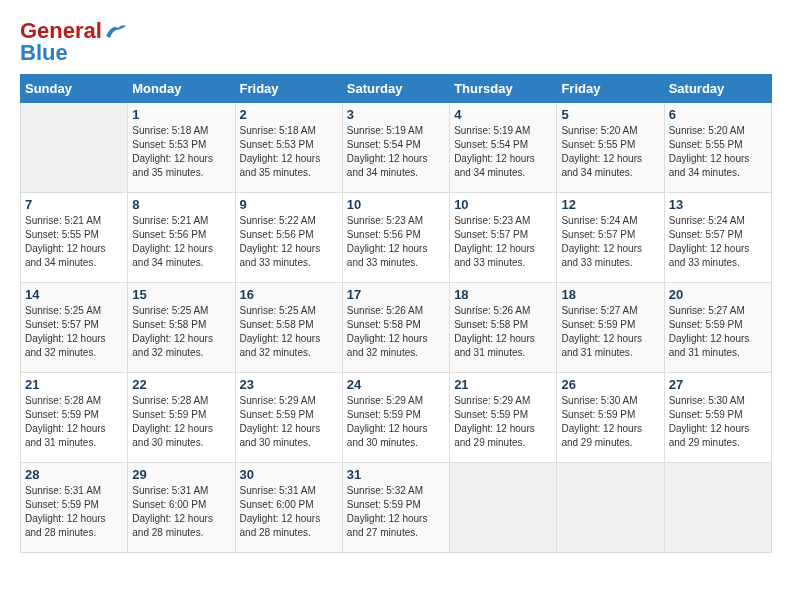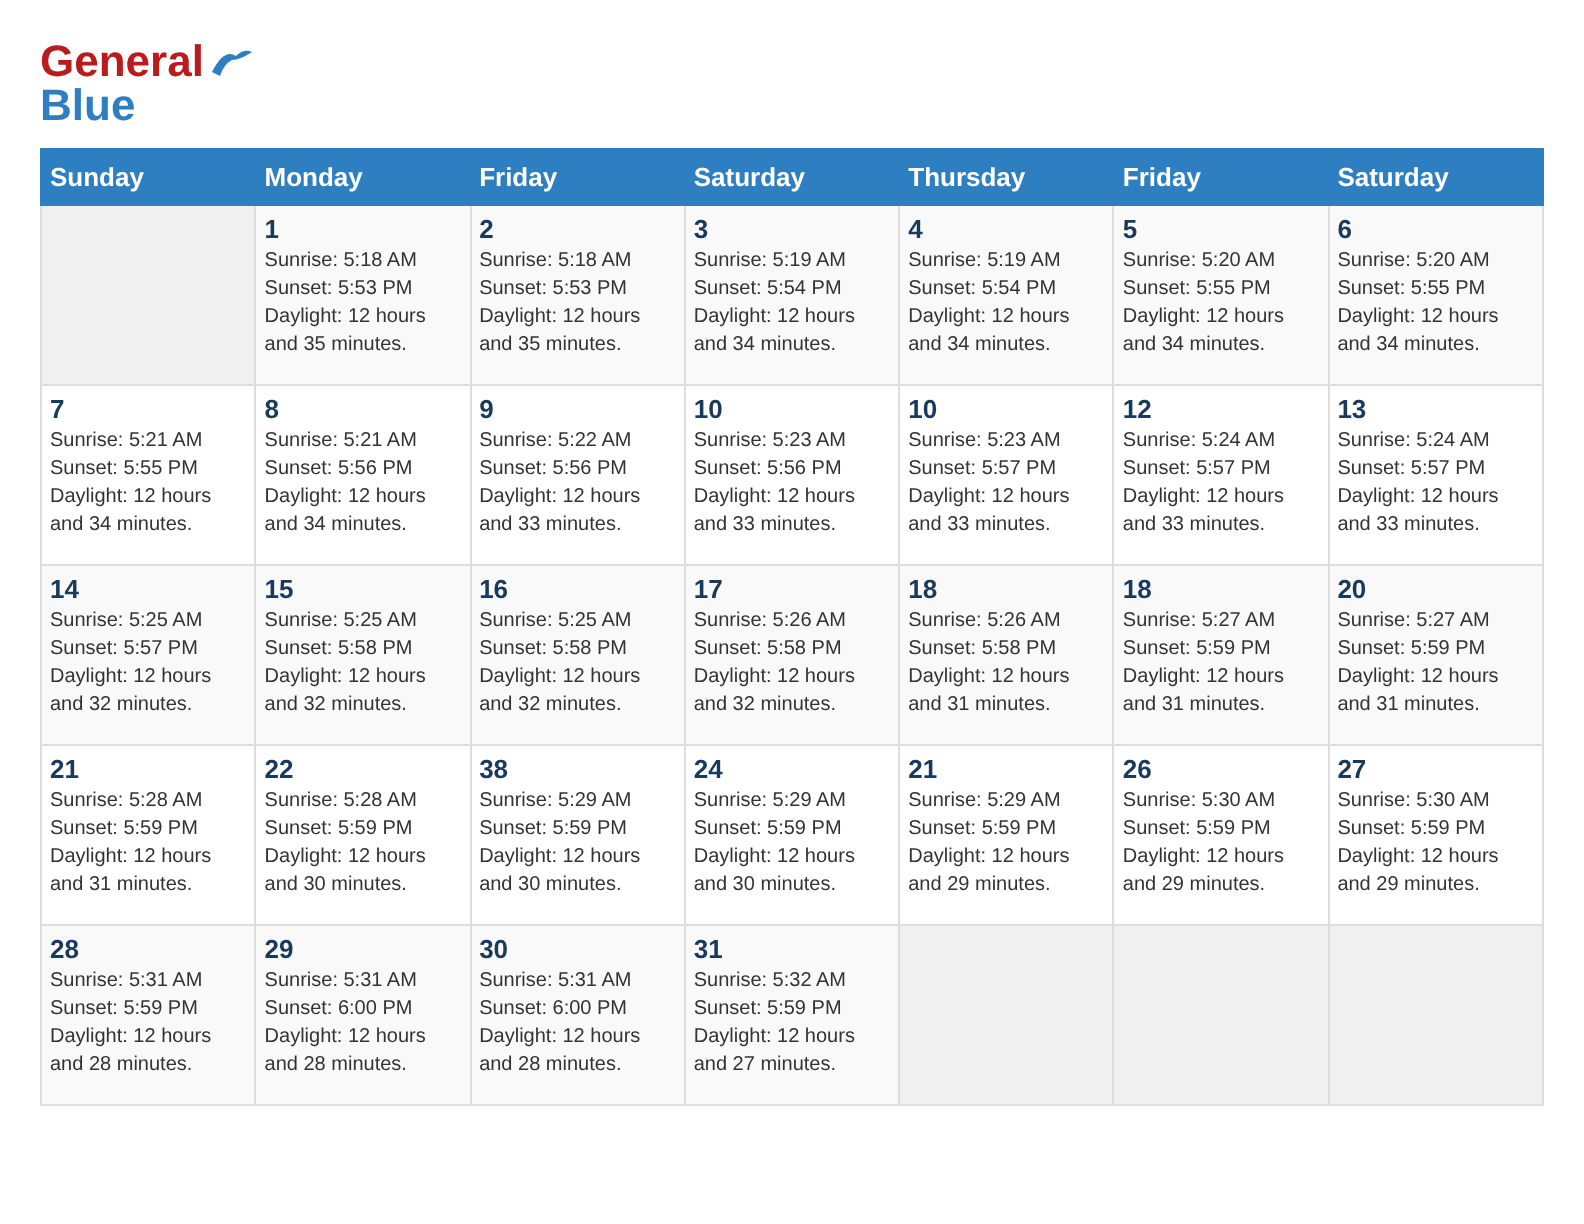--- a/index.html
+++ b/index.html
@@ -277,21 +277,21 @@
 and 31 minutes.</div>
         </td>
         <td>
           <span class="day-number">22</span>
           <div class="day-info" style="white-space: pre-line;">Sunrise: 5:28 AM
 Sunset: 5:59 PM
 Daylight: 12 hours
 and 30 minutes.</div>
         </td>
         <td>
-          <span class="day-number">38</span>
+          <span class="day-number">23</span>
           <div class="day-info" style="white-space: pre-line;">Sunrise: 5:29 AM
 Sunset: 5:59 PM
 Daylight: 12 hours
 and 30 minutes.</div>
         </td>
         <td>
           <span class="day-number">24</span>
           <div class="day-info" style="white-space: pre-line;">Sunrise: 5:29 AM
 Sunset: 5:59 PM
 Daylight: 12 hours

